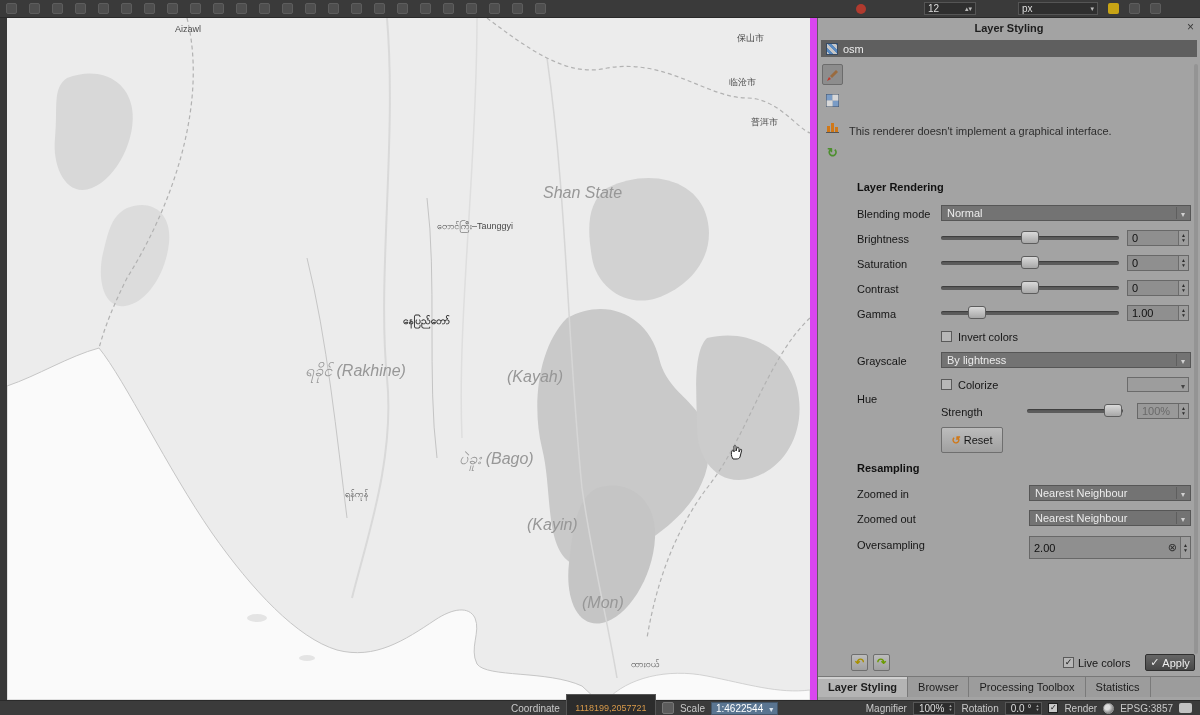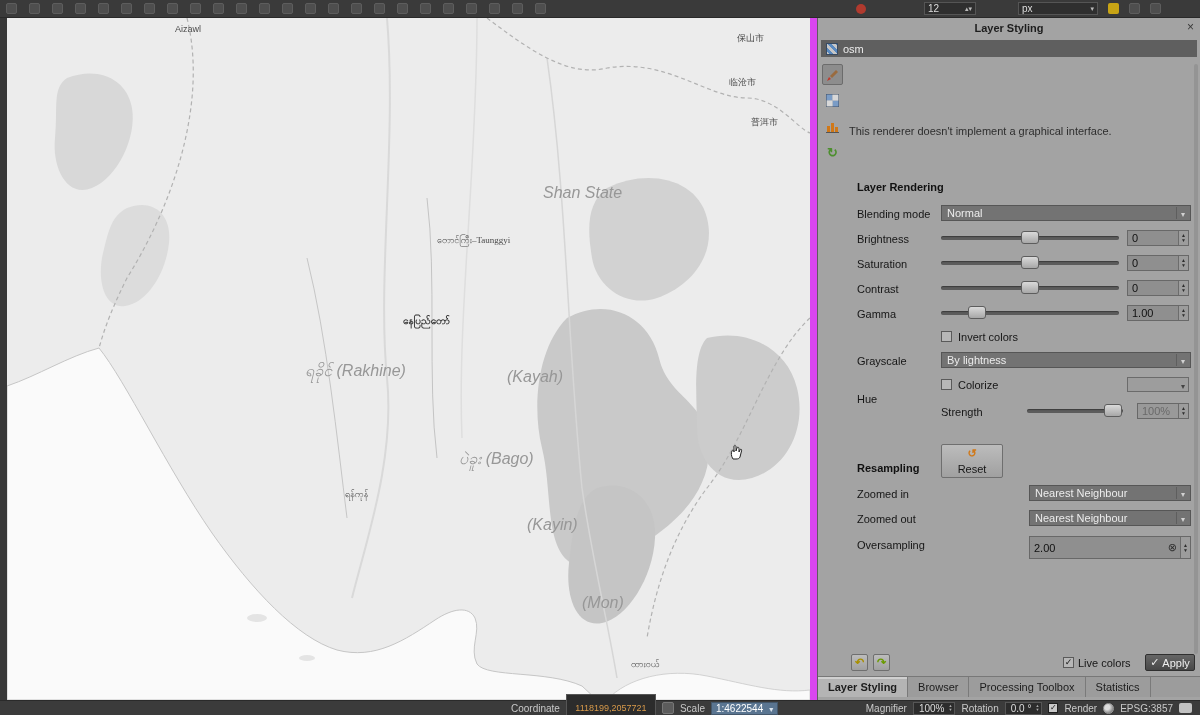--- a/index.html
+++ b/index.html
@@ -157,21 +157,21 @@
       <path d="M600,682 C620,660 660,650 700,658 C740,666 772,676 803,672 L803,682 Z" fill="#fafafa" stroke="#c9c9c9" stroke-width="0.8"></path>
       <ellipse cx="250" cy="600" rx="10" ry="4" fill="#e4e4e4"></ellipse>
       <ellipse cx="300" cy="640" rx="8" ry="3" fill="#e4e4e4"></ellipse>
     </svg>
     <div id="map-labels">
         <span class="maplbl city" style="left: 168px; top: 6px;">Aizawl</span>
         <span class="maplbl city" style="left: 730px; top: 14px;">保山市</span>
         <span class="maplbl city" style="left: 722px; top: 58px;">临沧市</span>
         <span class="maplbl city" style="left: 744px; top: 98px;">普洱市</span>
         <span class="maplbl state" style="left: 536px; top: 166px;">Shan State</span>
-        <span class="maplbl city" style="left: 430px; top: 216px; font-family: Liberation Serif, serif;">တောင်ကြီး–Taunggyi</span>
+        <span class="maplbl city" style="left: 430px; top: 202px;">တောင်ကြီး–Taunggyi</span>
         <span class="maplbl capital" style="left: 396px; top: 296px;">နေပြည်တော်</span>
         <span class="maplbl state" style="left: 298px; top: 342px;">ရခိုင် (Rakhine)</span>
         <span class="maplbl state" style="left: 500px; top: 350px;">(Kayah)</span>
         <span class="maplbl state" style="left: 452px; top: 430px;">ပဲခူး (Bago)</span>
         <span class="maplbl city" style="left: 338px; top: 470px;">ရန်ကုန်</span>
         <span class="maplbl state" style="left: 520px; top: 498px;">(Kayin)</span>
         <span class="maplbl state" style="left: 575px; top: 576px;">(Mon)</span>
         <span class="maplbl city" style="left: 624px; top: 640px;">ထားဝယ်</span>
       </div>
     <svg id="cursor" width="15" height="17" viewBox="0 0 15 17">
@@ -285,21 +285,21 @@
     <div style="position:absolute;left:123px;top:388px;">Strength</div>
     <div class="slider" style="position:absolute;left:209px;top:386px;width:96px;">
       <div class="groove"></div>
         <div class="handle" style="left:90%;"></div>
     </div>
     <div class="spin disabled" style="position:absolute;left:319px;top:385px;width:52px;height:16px;">
       <span class="num">100%</span>
         <span class="arrows"></span>
     </div>
 
-    <div class="btn" style="position:absolute;left:123px;top:426px;width:62px;height:34px;flex-direction:column;">
+    <div class="btn" style="position:absolute;left:123px;top:409px;width:62px;height:26px;">
       <span class="reset-ic"></span>
       <span>Reset</span>
     </div>
 
     <div class="heading" style="position:absolute;left:39px;top:444px;">Resampling</div>
 
     <div style="position:absolute;left:39px;top:470px;">Zoomed in</div>
     <div class="select" style="position:absolute;left:211px;top:467px;width:162px;height:16px;">
       <span>Nearest Neighbour</span>
       <span class="arr"></span>

